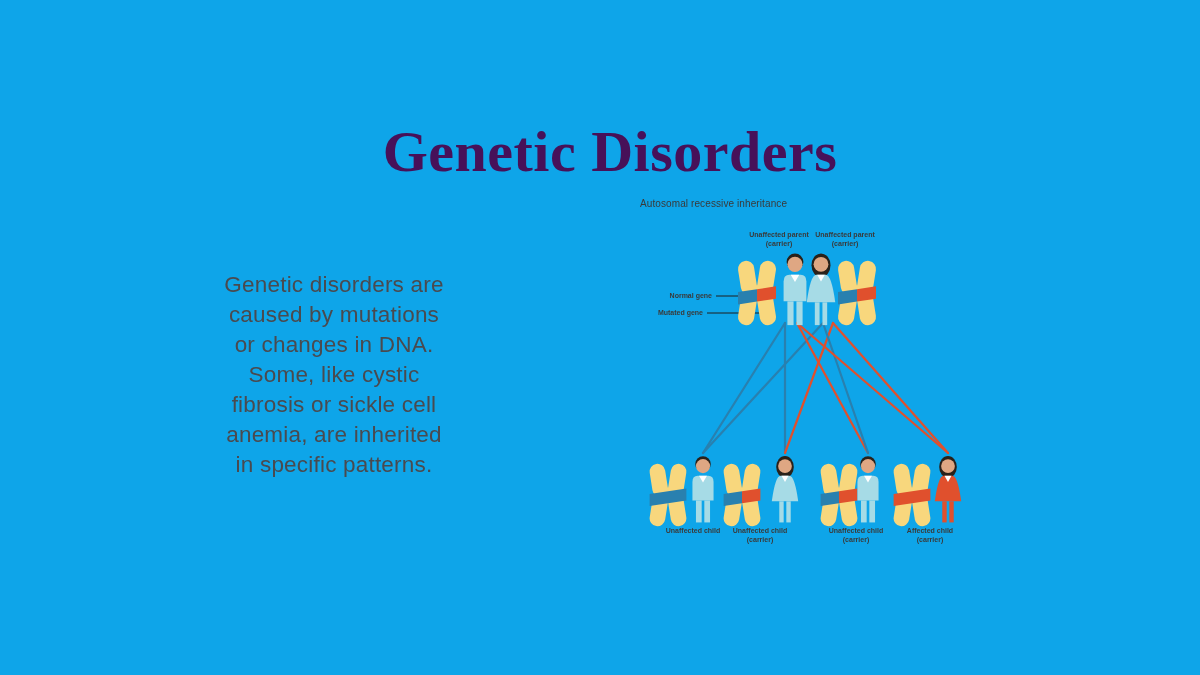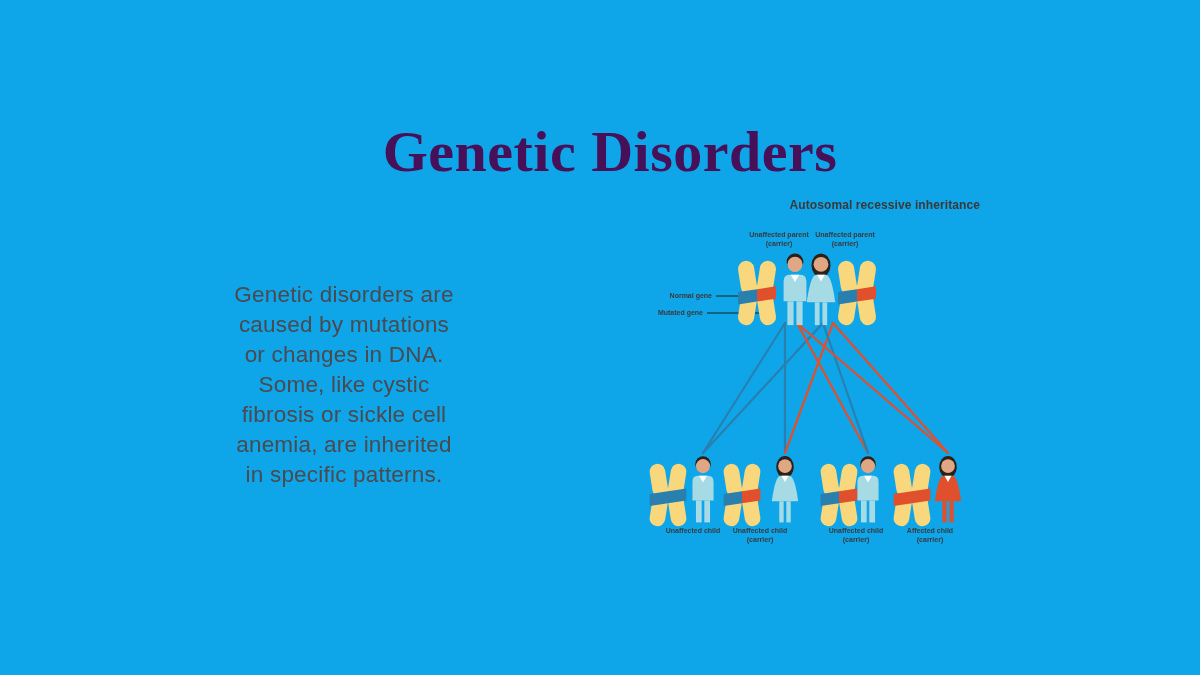--- a/index.html
+++ b/index.html
@@ -6,29 +6,29 @@
   .slide{
     position:relative;width:1200px;height:675px;background:#0ea5e9;
     overflow:hidden;font-family:"Liberation Sans",sans-serif;
   }
   .slide-title{
     position:absolute;left:0;top:118px;width:1220px;margin:0;
     text-align:center;font-family:"Liberation Serif",serif;
     font-weight:700;font-size:58px;letter-spacing:0.5px;color:#471159;
   }
   .body-text{
-    position:absolute;left:172px;top:266px;width:316px;margin:14px;
+    position:absolute;left:172px;top:266px;width:316px;margin:4px;
     text-align:center;font-size:22.5px;line-height:30px;letter-spacing:0.2px;
     color:#4a4a4f;white-space:pre-line;
   }
   .diagram{position:absolute;left:640px;top:195px;width:350px;height:368px;}
   .diagram svg{position:absolute;left:0;top:0;}
   .dtitle{
-    position:absolute;left:0;top:3px;width:340px;text-align:right;
-    font-size:12px;font-weight:700;color:#3a3a3a;letter-spacing:0.1px;
+    position:absolute;left:0;top:3px;width:340px;text-align:left;
+    font-size:10px;font-weight:400;color:#3a3a3a;letter-spacing:0.1px;
   }
   .plabel,.clabel{
     position:absolute;transform:translateX(-50%);text-align:center;
     font-size:7px;font-weight:700;line-height:8.5px;color:#3a3a3a;
     white-space:pre-line;
   }
   .plabel{top:36px;}
   .clabel{top:332px;}
   .glabel{
     position:absolute;font-size:7px;font-weight:700;color:#3a3a3a;

